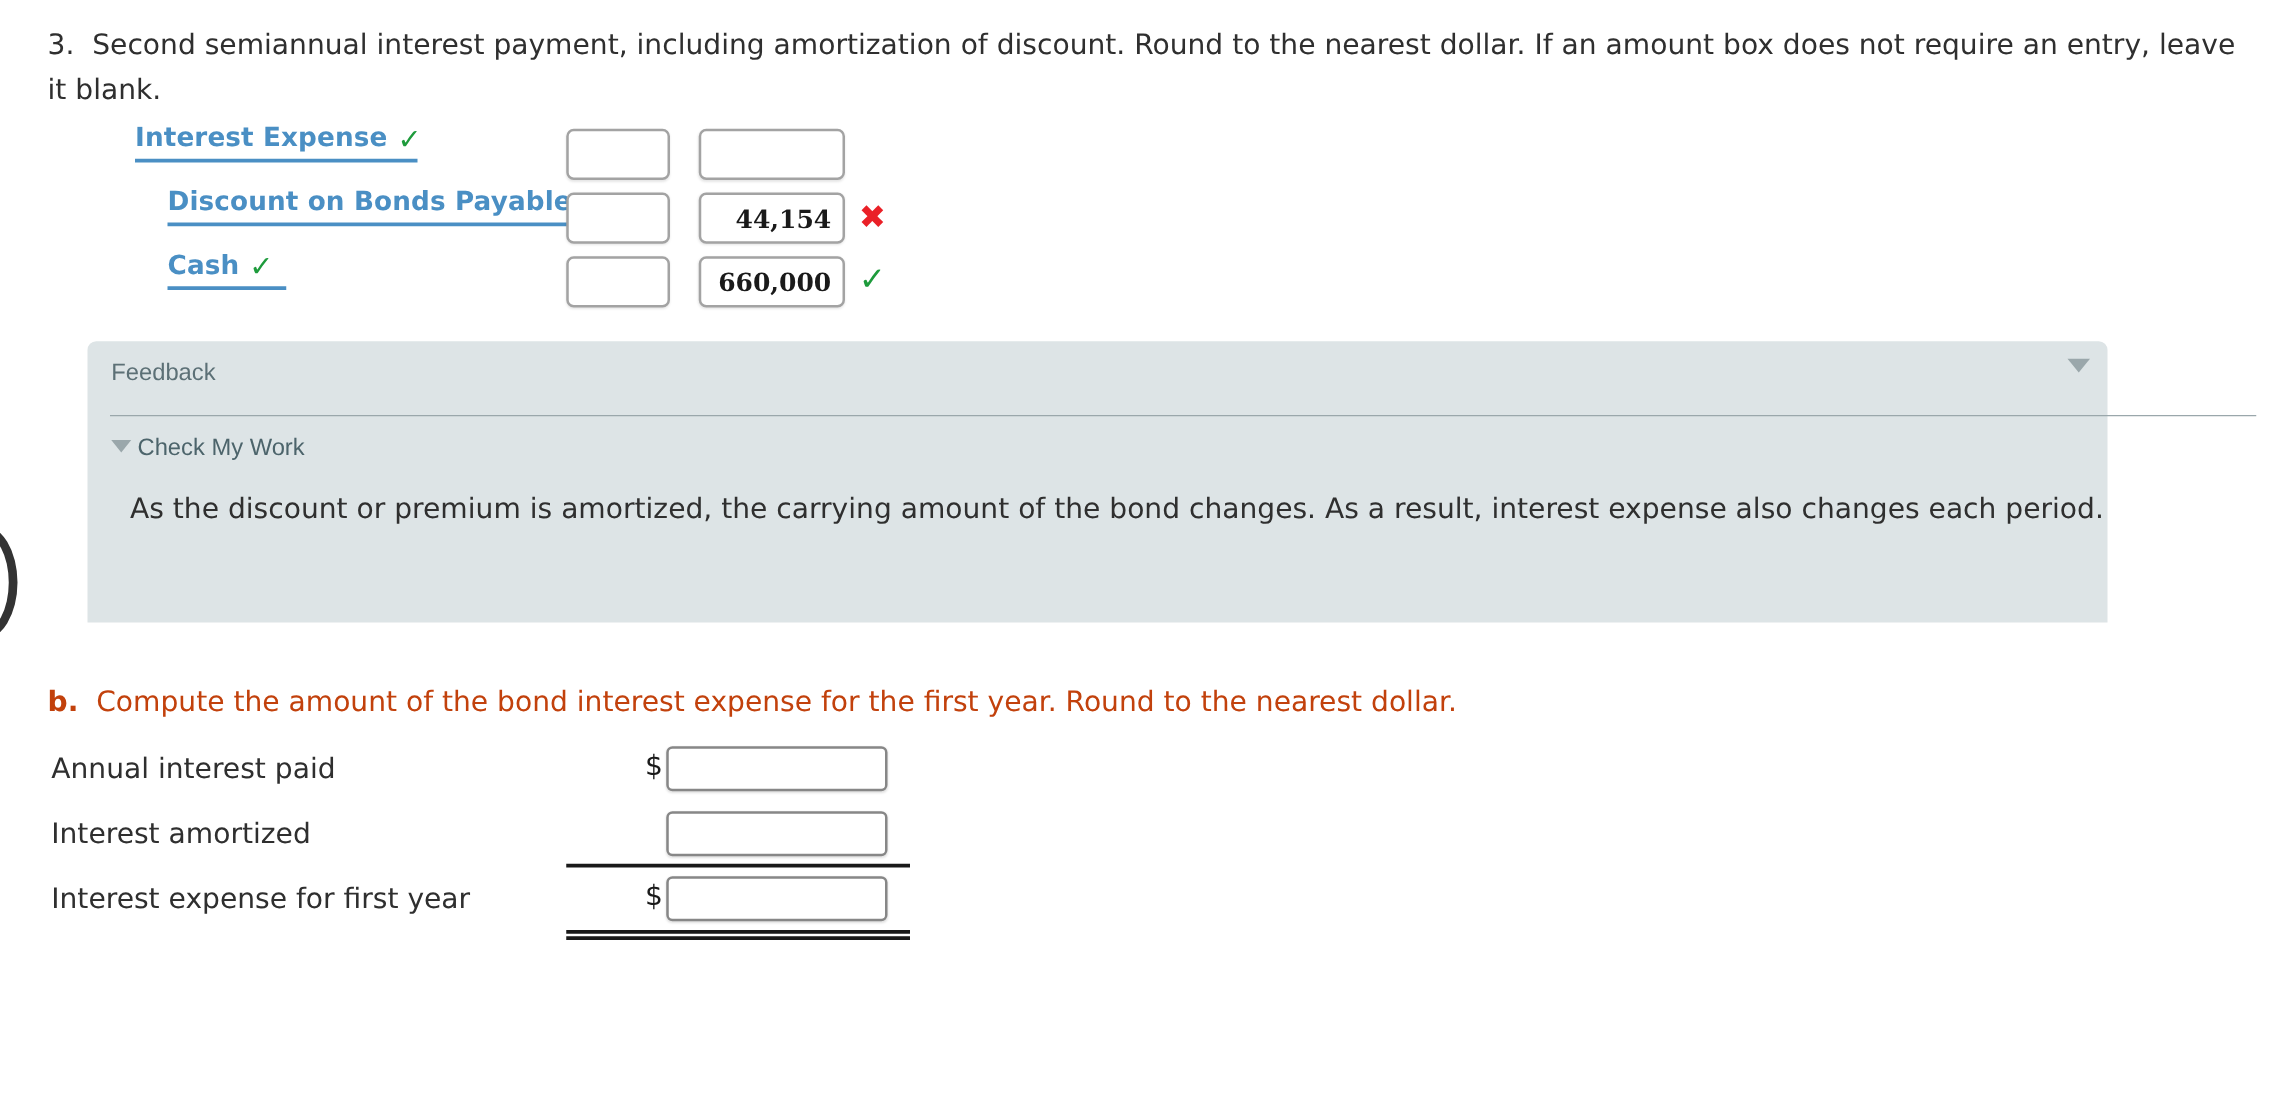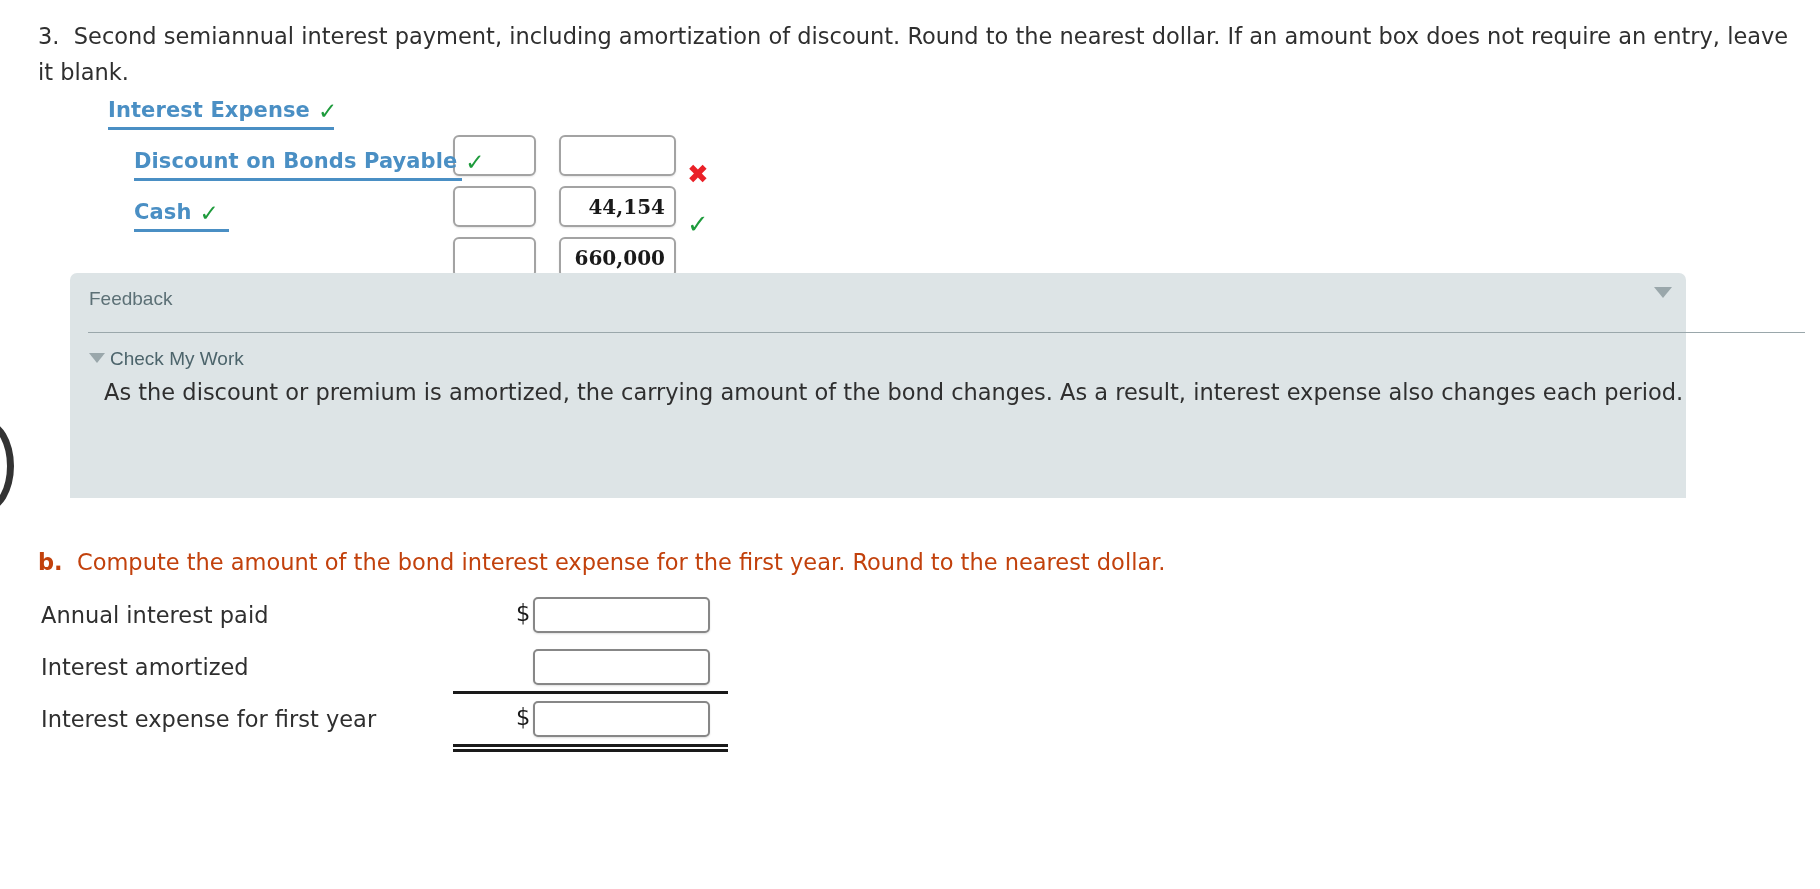--- a/index.html
+++ b/index.html
@@ -89,21 +89,20 @@
     border-radius: 6px;
     box-shadow: 0 1px 2px rgba(0,0,0,.10);
     font-family: "DejaVu Serif", serif;
     font-size: 20px;
     font-weight: bold;
     color: #1a1a1a;
     text-align: right;
     padding: 0 9px 0 6px;
     line-height: 37px;
     outline: none;
-    margin-top: 32px;
   }
   .j-box.col1 { left: 453px; width: 83px; }
   .j-box.col2 { left: 559px; width: 117px; }
 
   .mark {
     position: absolute;
     left: 687px;
     font-size: 26px;
     font-weight: bold;
     line-height: 1;
@@ -164,21 +163,21 @@
     height: 0;
     border-left: 8px solid transparent;
     border-right: 8px solid transparent;
     border-top: 10px solid #9aa7ab;
     margin-right: 5px;
     transform: translateY(-2px);
   }
   .fb-body {
     position: absolute;
     left: 34px;
-    top: 99px;
+    top: 114px;
     width: 1700px;
     font-size: 22.5px;
     line-height: 40px;
     color: #2f2f2f;
   }
 
   
   .b-prompt {
     position: absolute;
     left: 38px;

